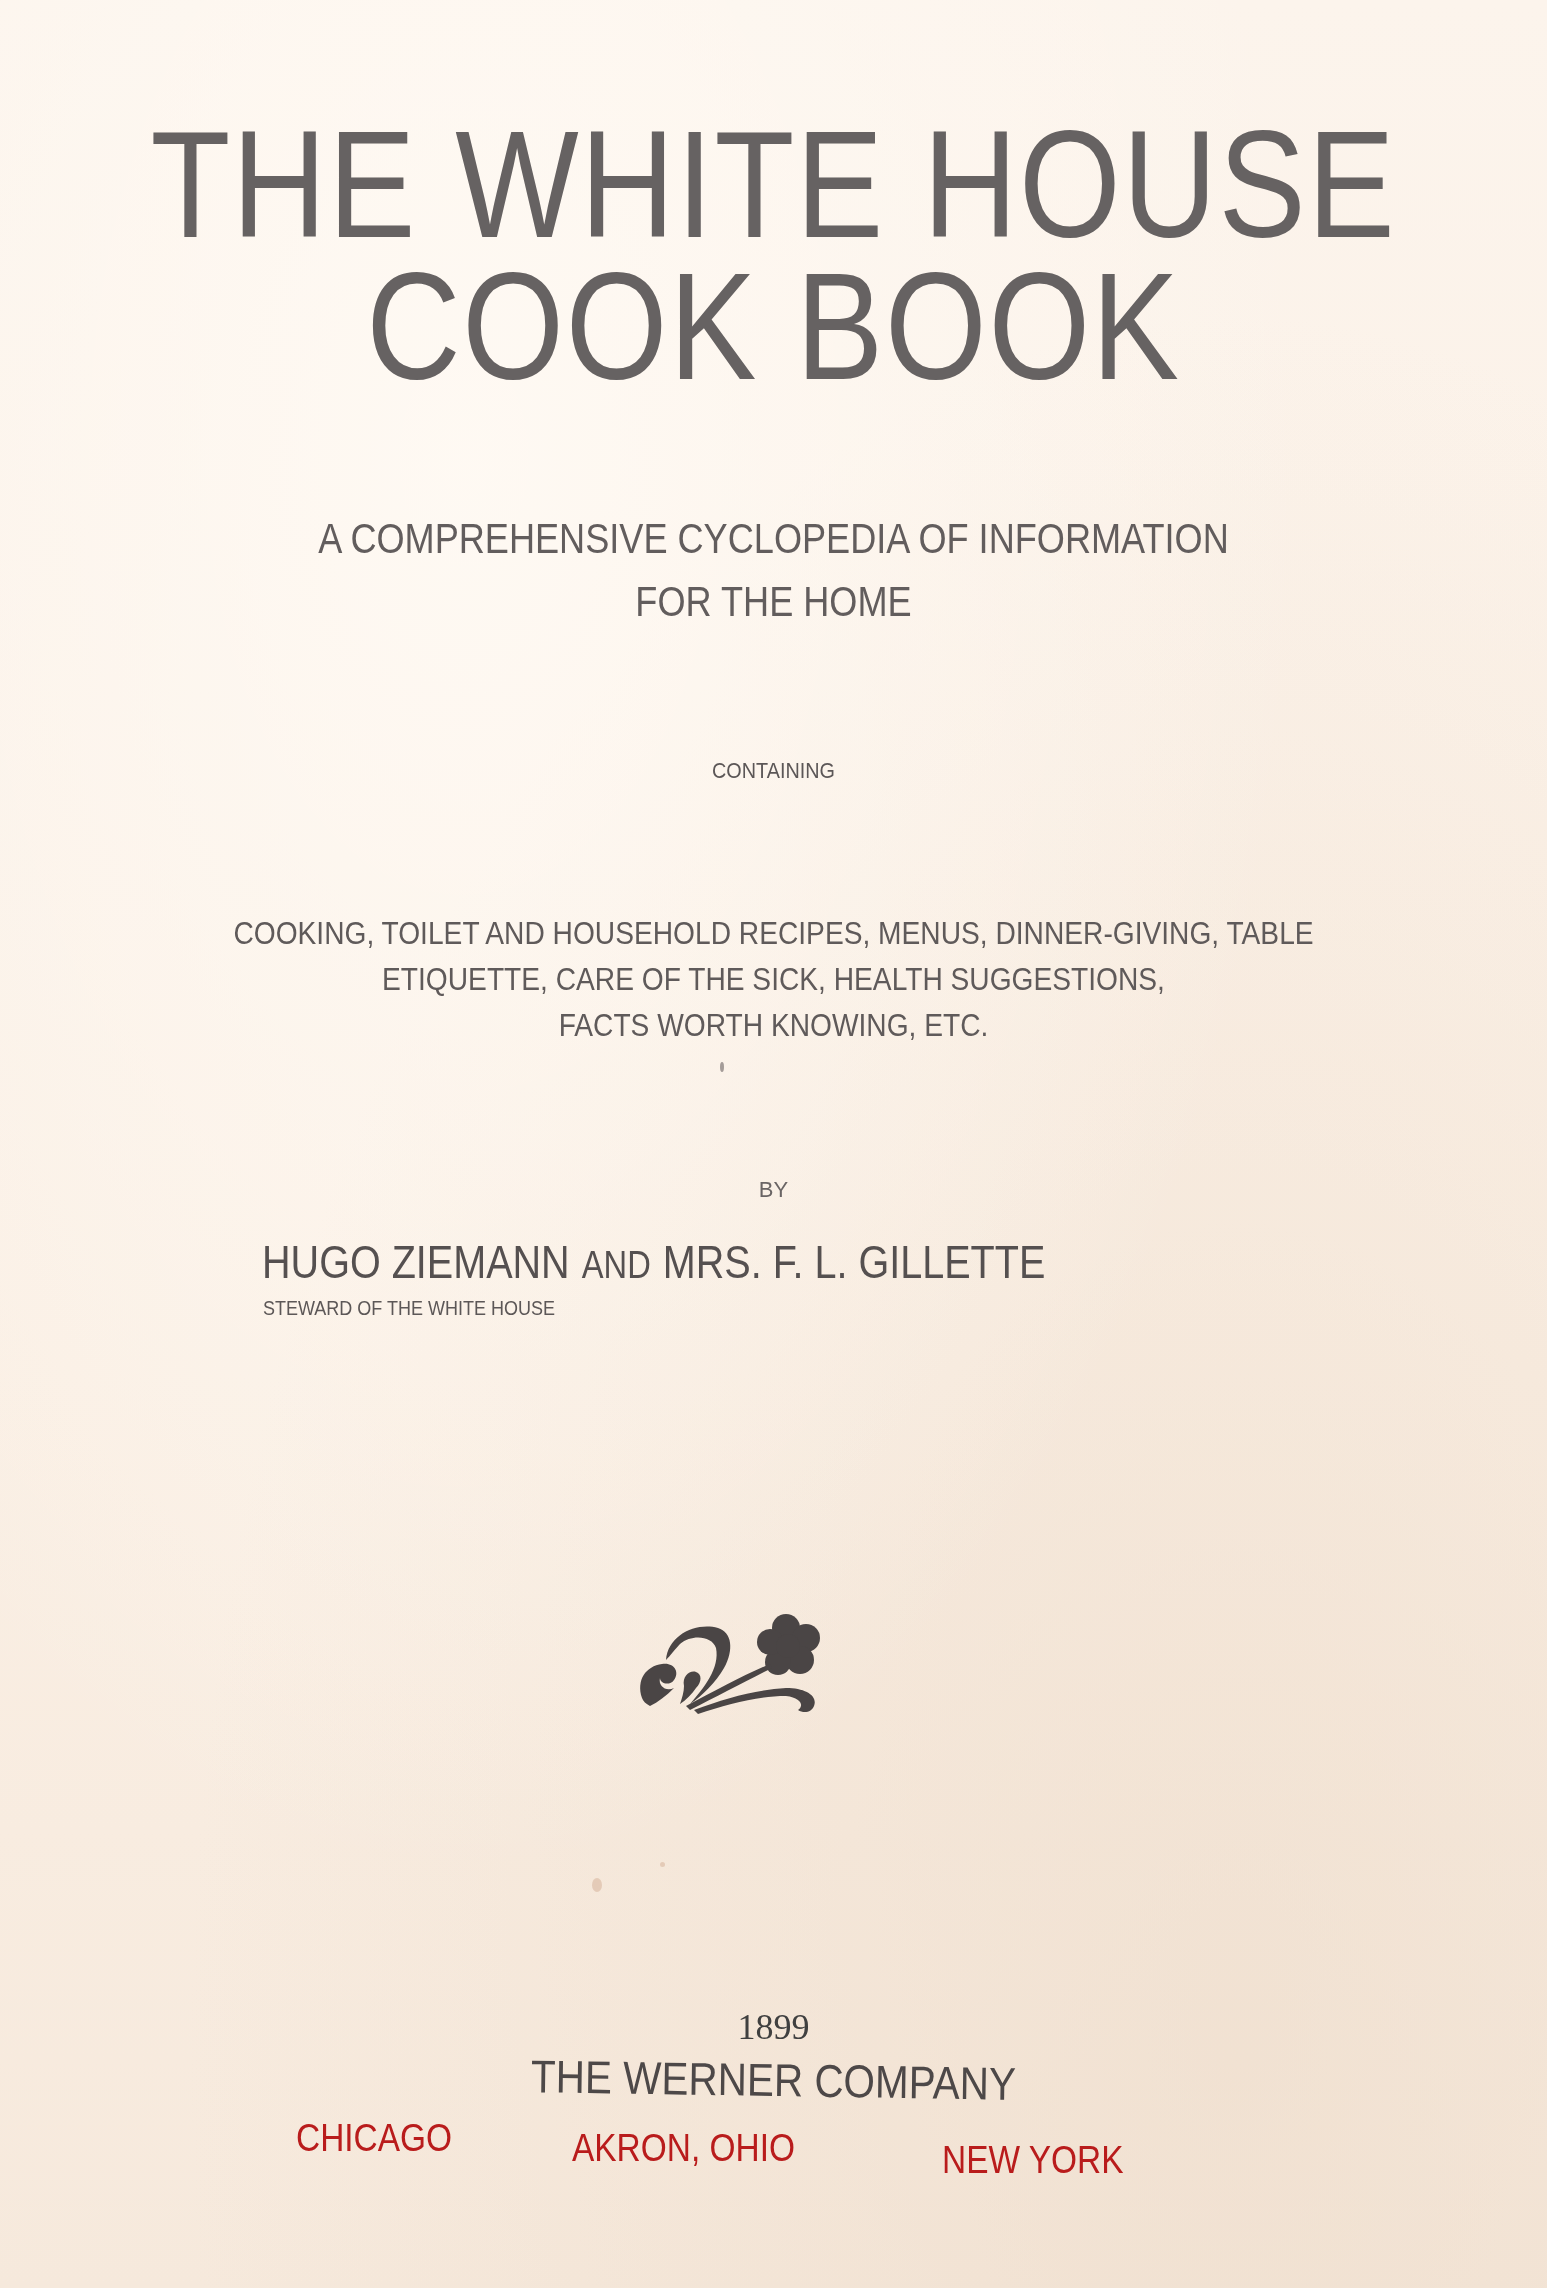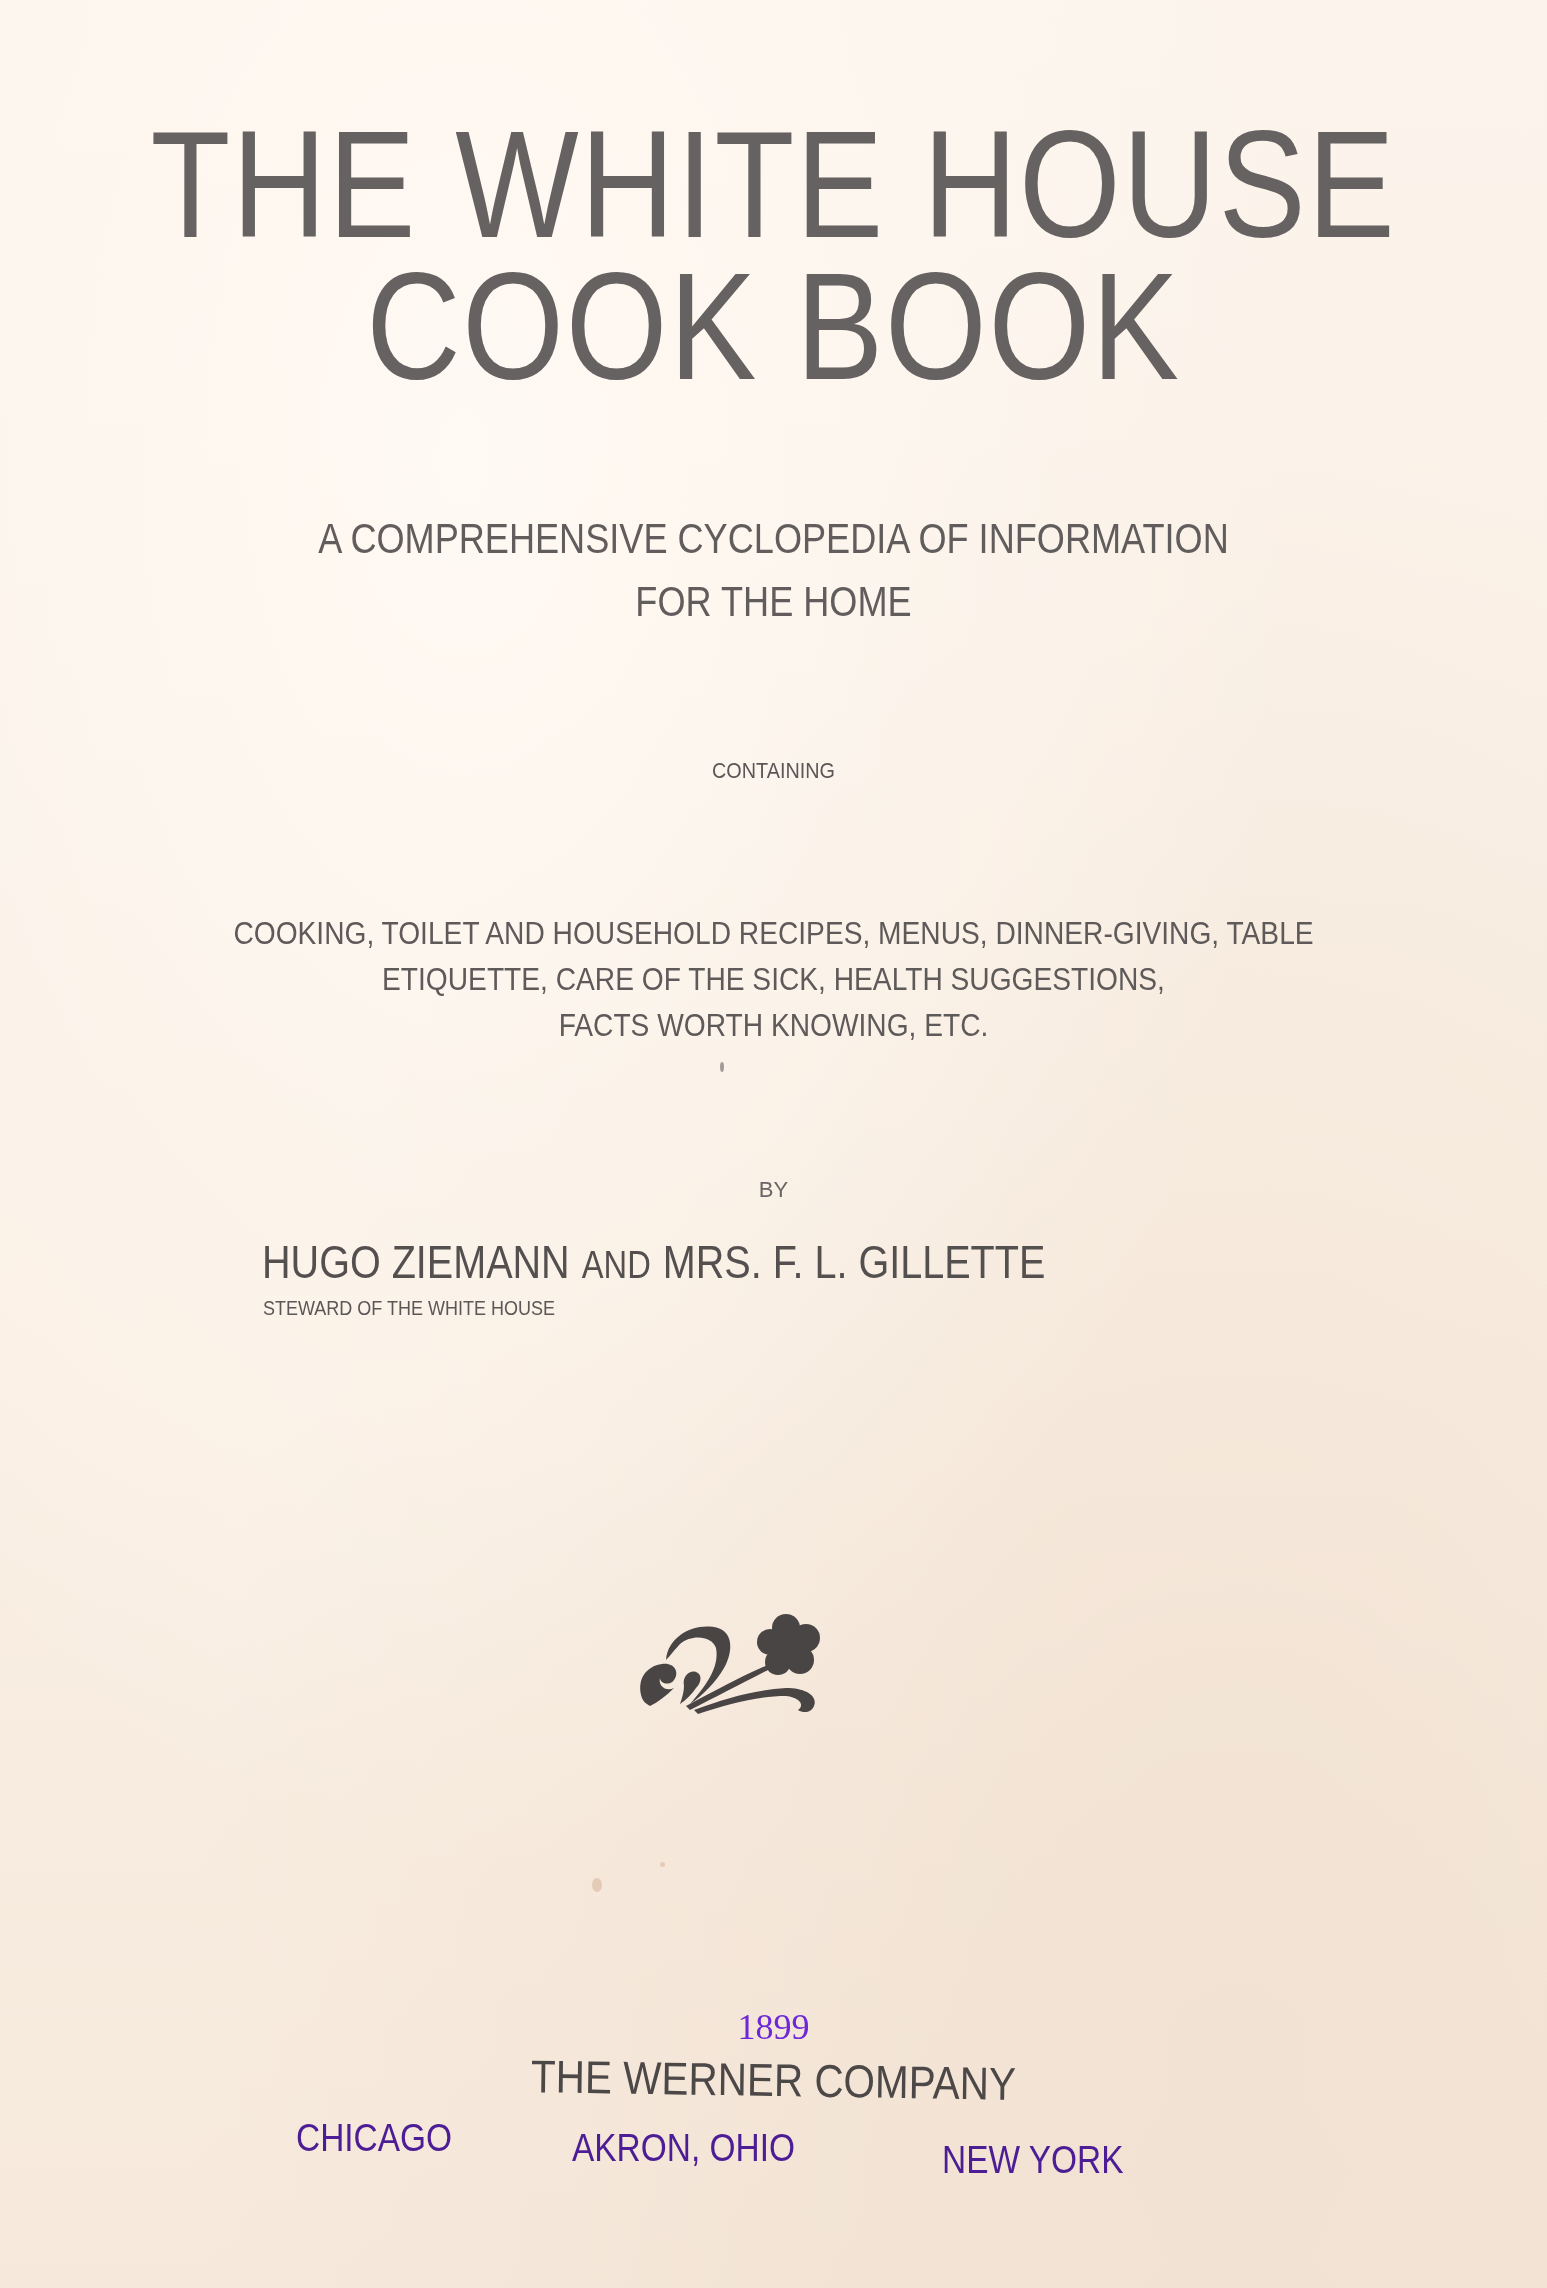--- a/index.html
+++ b/index.html
@@ -130,37 +130,37 @@
       left: 636px;
       top: 1600px;
       width: 200px;
       height: 115px;
     }
     #year {
       top: 2008px;
       font-family: "Liberation Serif", "DejaVu Serif", serif;
       font-size: 36px;
       line-height: 38px;
-      color: #6d28d9;
+      color: #404040;
     }
     #publisher {
       top: 2056px;
       font-size: 46px;
       line-height: 48px;
       transform: scaleX(0.88) rotate(0.8deg);
       color: #4d4848;
     }
     .cities {
       position: absolute;
       top: 2118px;
       left: 0;
       width: 1547px;
       height: 60px;
       font-family: "Liberation Sans", "DejaVu Sans", sans-serif;
-      color: #4c1d95;
+      color: #b91c1c;
       text-align: center;
     }
     .city {
       position: absolute;
       white-space: nowrap;
       font-size: 38px;
       line-height: 40px;
       transform: scaleX(0.88);
       transform-origin: left center;
     }

